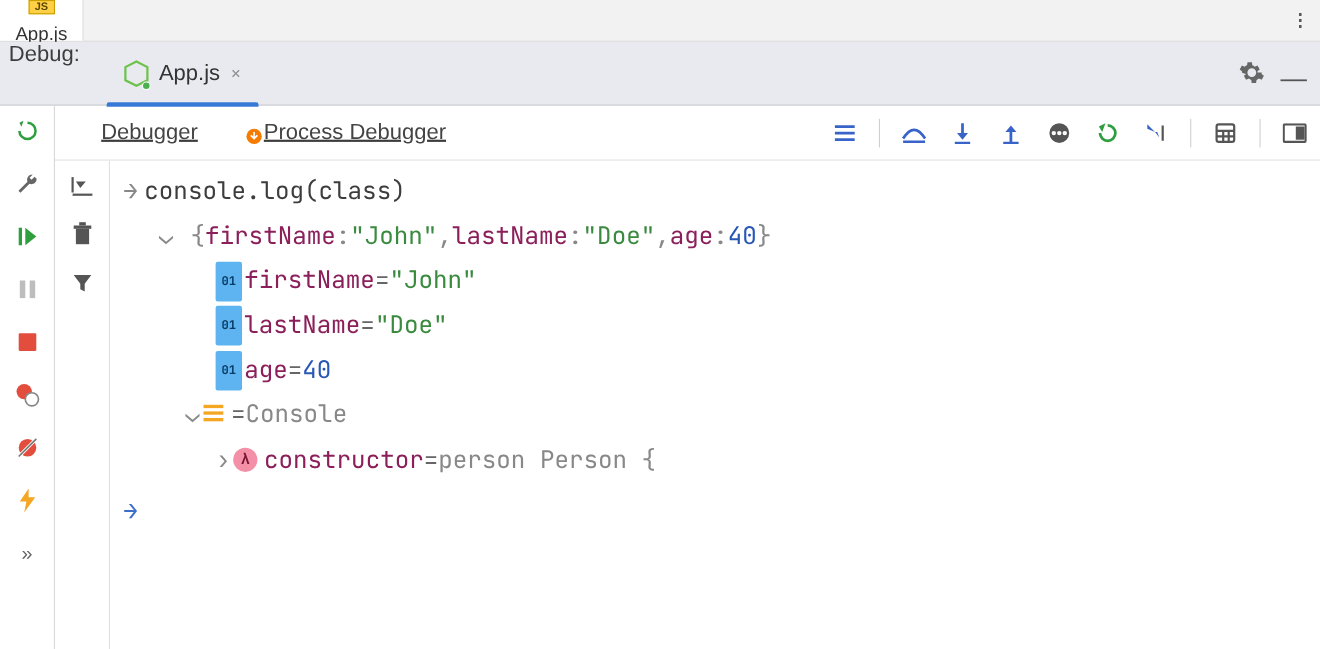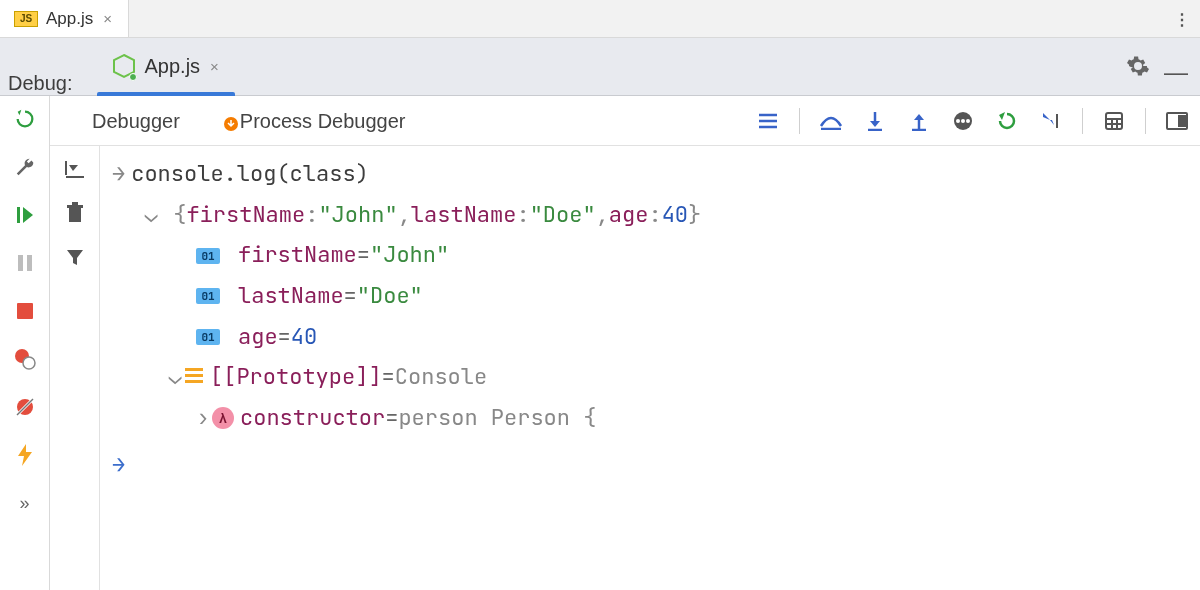--- a/index.html
+++ b/index.html
@@ -7,33 +7,33 @@
   .mono { font-family: "SF Mono", "JetBrains Mono", Consolas, monospace; }
 
   
   .editor-tabs {
     height: 38px; background: #f2f2f2; border-bottom: 1px solid #d9d9d9;
     display: flex; align-items: stretch; position: relative;
   }
   .editor-tab {
     display: flex; align-items: center; gap: 8px; padding: 0 14px;
     background: #fff; border-right: 1px solid #d9d9d9;
-    font-size: 17px; color: #333;
+    font-size: 17px; color: #333; flex-direction: column;
   }
   .js-file-icon {
     width: 24px; height: 16px; background: #ffcf46; border: 1px solid #c9a000;
     font-size: 10px; font-weight: bold; color: #5a4a00; display: flex; align-items: center; justify-content: center;
   }
   .close-x { font-size: 15px; color: #888; padding: 0 2px; }
   .more-dots { position: absolute; right: 10px; top: 0; height: 38px; display: flex; align-items: center; font-weight: bold; color: #555; }
 
   
   .debug-strip {
     height: 58px; background: #e8eaef; border-bottom: 1px solid #c9cbd0;
-    display: flex; align-items: flex-end; padding-left: 8px; position: relative;
+    display: flex; align-items: flex-start; padding-left: 8px; position: relative;
   }
   .debug-label { font-size: 20px; color: #3d3d3d; margin-right: 24px; }
   .debug-tab {
     display: flex; align-items: center; gap: 8px; height: 58px; padding: 0 14px;
     font-size: 20px; color: #333; position: relative;
   }
   .debug-tab::after { content: ""; position: absolute; left: 0; right: 0; bottom: -1px; height: 4px; background: #3879d8; border-radius: 2px 2px 0 0; }
   .node-icon {
     width: 26px; height: 26px; border-radius: 6px; display:flex; align-items:center; justify-content:center;
   }
@@ -44,21 +44,21 @@
 
   
   .main { display:flex; height: calc(590px - 38px - 58px); }
 
   .left-rail { width: 50px; border-right: 1px solid #d9d9d9; display:flex; flex-direction:column; align-items:center; padding-top:10px; gap:22px; }
   .rail-btn { width: 26px; height: 26px; display:flex; align-items:center; justify-content:center; }
   .rail-btn svg { overflow:visible; }
 
   .content { flex:1; display:flex; flex-direction:column; }
 
-  .tab-row { height:50px; display:flex; align-items:flex-start; padding-left:20px; border-bottom:1px solid #e1e1e1; position:relative; }
+  .tab-row { height:50px; display:flex; align-items:center; padding-left:20px; border-bottom:1px solid #e1e1e1; position:relative;text-decoration:underline; }
   .c-tab { font-size:20px; color:#444; padding:0 22px; height:50px; display:flex; align-items:center; position:relative; }
   .c-tab.active::after { content:""; position:absolute; left:0; right:0; bottom:-1px; height:4px; background:#3879d8; border-radius:2px 2px 0 0; }
   .dl-badge { width:14px; height:14px; background:#f57c00; border-radius:50%; display:inline-flex; align-items:center; justify-content:center; margin-right:2px; margin-top:6px; }
   .dl-badge svg { display:block; }
   .toolbar { position:absolute; right:10px; top:0; height:50px; display:flex; align-items:center; gap:18px; }
   .tb-btn { width:26px; height:26px; display:flex; align-items:center; justify-content:center; }
   .tb-sep { width:1px; height:26px; background:#cfcfcf; }
 
   .console-body { flex:1; display:flex; }
   .mini-rail { width:50px; border-right:1px solid #e1e1e1; display:flex; flex-direction:column; align-items:center; padding-top:10px; gap:18px; }
@@ -66,22 +66,22 @@
   .log-area { flex:1; padding:8px 12px 12px 12px; font-size:22px; line-height:1.85; }
   .prompt { color:#888; margin-right:6px; }
   .blue-prompt { color:#3c6ecc; margin-right:6px; }
   .obj-class { color:#888; }
   .key { color:#8a1f5a;text-align:right; }
   .str { color:#3a8a3f; }
   .num { color:#2857b6; }
   .op { color:#666; }
   .chev { color:#888; display:inline-block; width:18px; text-align:center; }
   .field-icon {
-    display:inline-flex; width:24px; height:16px; background:#5eb4f0; color:#083a63;
-    font-size:11px; font-weight:bold; align-items:center; justify-content:center; border-radius:2px; margin-right:18px; vertical-align:1px;
+    display:inline-flex; width:24px; height:36px; background:#5eb4f0; color:#083a63;
+    font-size:11px; font-weight:bold; align-items:center; justify-content:center; border-radius:2px; margin-right:2px; vertical-align:1px;
   }
   .proto-icon { display:inline-block; margin-right:6px; vertical-align:-2px; }
   .lambda-icon {
     display:inline-flex; width:22px; height:22px; background:#f390a8; color:#7a1230;
     border-radius:50%; align-items:center; justify-content:center; font-size:14px; font-weight:bold; margin-right:6px; vertical-align:-2px;
   }
   .row { display:flex; align-items:center; }
   .grey { color:#888; }
 
   .indent1 { padding-left: 30px; }
@@ -321,21 +321,20 @@
             <span class="num">40</span>
         </div>
 
         <div class="row indent2b">
           <span class="chev">⌄</span>
           <span class="proto-icon"><svg width="20" height="18" viewBox="0 0 20 18">
                 <rect x="1" y="2" width="18" height="3" fill="#f5a623"></rect>
                 <rect x="1" y="8" width="18" height="3" fill="#f5a623"></rect>
                 <rect x="1" y="14" width="18" height="3" fill="#f5a623"></rect>
               </svg></span>
-          <span class="key">[[Prototype]]</span>
             <span class="op"> = </span>
             <span class="grey">Console</span>
         </div>
 
         <div class="row indent3">
           <span class="chev">›</span>
           <span class="lambda-icon">λ</span>
           <span class="key">constructor</span>
             <span class="op"> = </span>
             <span class="grey">person Person {</span>

